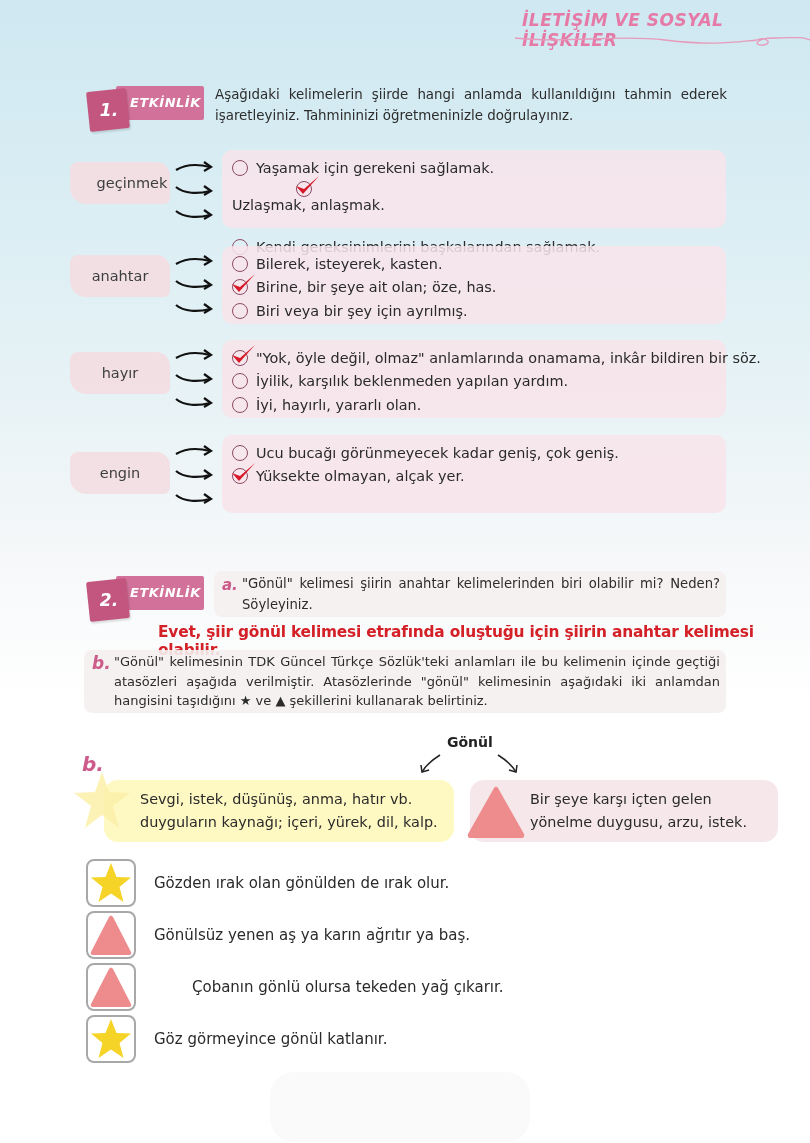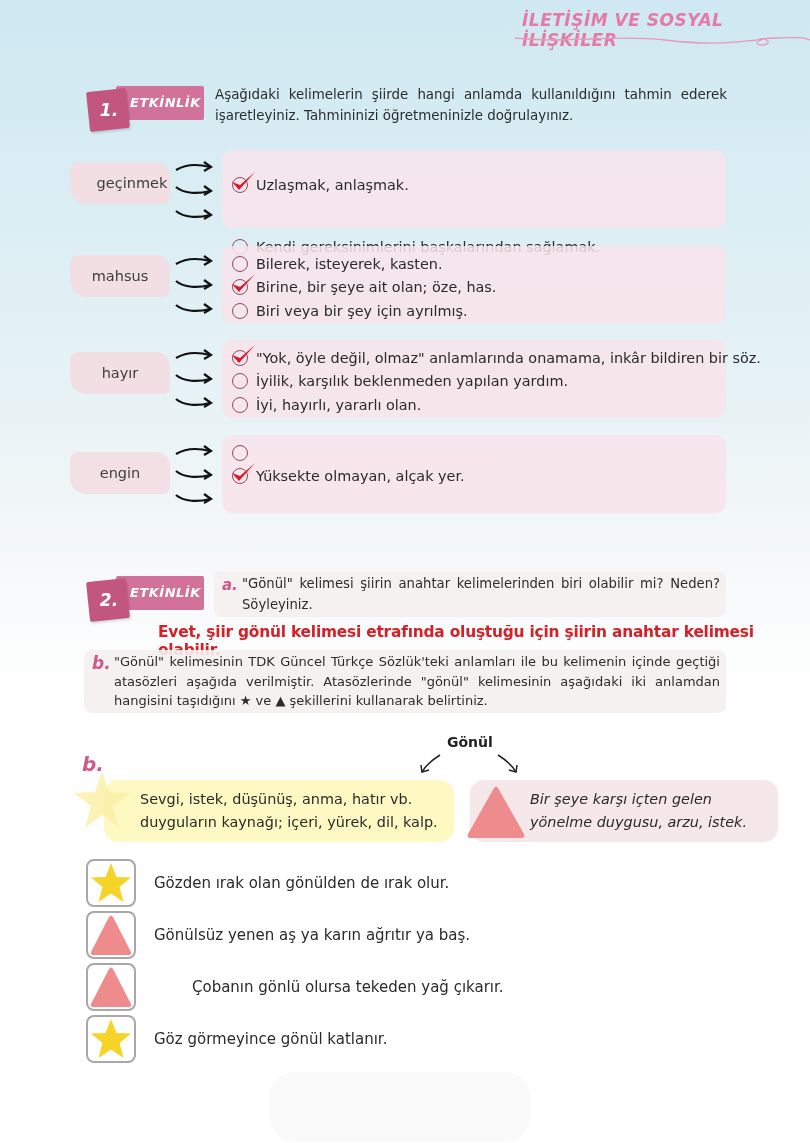--- a/index.html
+++ b/index.html
@@ -126,35 +126,39 @@
 <div class="abs word-tag" style="left:70px; top:162px;padding-left:24px;">geçinmek</div>
 <svg class="abs" style="left:174px; top:158px;" width="44" height="70" viewBox="0 0 44 70">
   <path d="M2 12 C 12 6, 24 6, 36 9" fill="none" stroke="#111" stroke-width="2.2"></path>
     <path d="M30 4 L37 9 L30 13" fill="none" stroke="#111" stroke-width="2.2"></path>
   <path d="M2 29 C 10 36, 24 36, 36 33" fill="none" stroke="#111" stroke-width="2.2"></path>
     <path d="M30 28 L37 33 L30 37" fill="none" stroke="#111" stroke-width="2.2"></path>
   <path d="M2 53 C 10 60, 24 60, 36 57" fill="none" stroke="#111" stroke-width="2.2"></path>
     <path d="M30 52 L37 57 L30 61" fill="none" stroke="#111" stroke-width="2.2"></path>
 </svg>
 <div class="abs opt-panel" style="left:222px; top:150px;">
-  <div class="opt" style="top:24px;">
+  <div class="opt" style="top:7px;">
+      <span class="radio"></span>
+      <span>Yaşamak için gerekeni sağlamak.</span>
+    </div>
+  <div class="opt" style="top:31px;flex-direction:column;">
       <span class="radio">
         <svg class="check" viewBox="0 0 26 24">
           <path d="M2 12 L9 20 L25 2 L10 15 Z" fill="#d7192a"></path>
         </svg>
       </span>
       <span>Uzlaşmak, anlaşmak.</span>
     </div>
   <div class="opt" style="top:42px;margin-top:44px;">
       <span class="radio"></span>
       <span>Kendi gereksinimlerini başkalarından sağlamak.</span>
     </div>
 </div>
 
-<div class="abs word-tag" style="left:70px; top:255px;">mahsus</div>
+<div class="abs word-tag" style="left:70px; top:255px;">anahtar</div>
 <svg class="abs" style="left:174px; top:252px;" width="44" height="70" viewBox="0 0 44 70">
   <path d="M2 12 C 12 6, 24 6, 36 9" fill="none" stroke="#111" stroke-width="2.2"></path>
     <path d="M30 4 L37 9 L30 13" fill="none" stroke="#111" stroke-width="2.2"></path>
   <path d="M2 29 C 10 36, 24 36, 36 33" fill="none" stroke="#111" stroke-width="2.2"></path>
     <path d="M30 28 L37 33 L30 37" fill="none" stroke="#111" stroke-width="2.2"></path>
   <path d="M2 53 C 10 60, 24 60, 36 57" fill="none" stroke="#111" stroke-width="2.2"></path>
     <path d="M30 52 L37 57 L30 61" fill="none" stroke="#111" stroke-width="2.2"></path>
 </svg>
 <div class="abs opt-panel" style="left:222px; top:246px;">
   <div class="opt" style="top:7px;">
@@ -208,20 +212,21 @@
   <path d="M2 12 C 12 6, 24 6, 36 9" fill="none" stroke="#111" stroke-width="2.2"></path>
     <path d="M30 4 L37 9 L30 13" fill="none" stroke="#111" stroke-width="2.2"></path>
   <path d="M2 29 C 10 36, 24 36, 36 33" fill="none" stroke="#111" stroke-width="2.2"></path>
     <path d="M30 28 L37 33 L30 37" fill="none" stroke="#111" stroke-width="2.2"></path>
   <path d="M2 53 C 10 60, 24 60, 36 57" fill="none" stroke="#111" stroke-width="2.2"></path>
     <path d="M30 52 L37 57 L30 61" fill="none" stroke="#111" stroke-width="2.2"></path>
 </svg>
 <div class="abs opt-panel" style="left:222px; top:435px;">
   <div class="opt" style="top:7px;">
       <span class="radio"></span>
+      <span>Ucu bucağı görünmeyecek kadar geniş, çok geniş.</span>
     </div>
   <div class="opt" style="top:30px;">
       <span class="radio">
         <svg class="check" viewBox="0 0 26 24">
           <path d="M2 12 L9 20 L25 2 L10 15 Z" fill="#d7192a"></path>
         </svg>
       </span>
       <span>Yüksekte olmayan, alçak yer.</span>
     </div>
 </div>
@@ -254,21 +259,21 @@
 </svg>
 <div class="abs q-letter" style="left:82px; top:752px; font-size:20px;">b.</div>
 
 <div class="abs def-box def-star" style="left:104px; top:780px; width:350px; height:62px;">
   <div class="abs" style="left:36px; top:8px; width:310px;">Sevgi, istek, düşünüş, anma, hatır vb. duyguların kaynağı; içeri, yürek, dil, kalp.</div>
 </div>
 <svg class="abs" style="left:72px; top:770px;" width="60" height="64" viewBox="0 0 60 64">
   <polygon points="30,2 37,22 58,23 41,36 47,58 30,45 13,58 19,36 2,23 23,22" fill="#fbf0a8" opacity="0.85"></polygon>
 </svg>
 
-<div class="abs def-box def-tri" style="left:470px; top:780px; width:308px; height:62px;font-style:italic;">
+<div class="abs def-box def-tri" style="left:470px; top:780px; width:308px; height:62px;">
   <div class="abs" style="left:60px; top:8px; width:240px;">Bir şeye karşı içten gelen yönelme duygusu, arzu, istek.</div>
 </div>
 <svg class="abs" style="left:464px; top:784px;" width="64" height="56" viewBox="0 0 64 56">
   <path d="M30 4 Q32 1 34 4 L60 50 Q61 54 57 54 L7 54 Q3 54 4 50 Z" fill="#ee8b8d"></path>
 </svg>
 
 <div class="abs" style="left:86px; top:859px; width:420px;">
   <div class="prov-row" style="margin-bottom:4px;">
     <div class="prov-icon">
       <svg width="44" height="42" viewBox="0 0 44 42">

